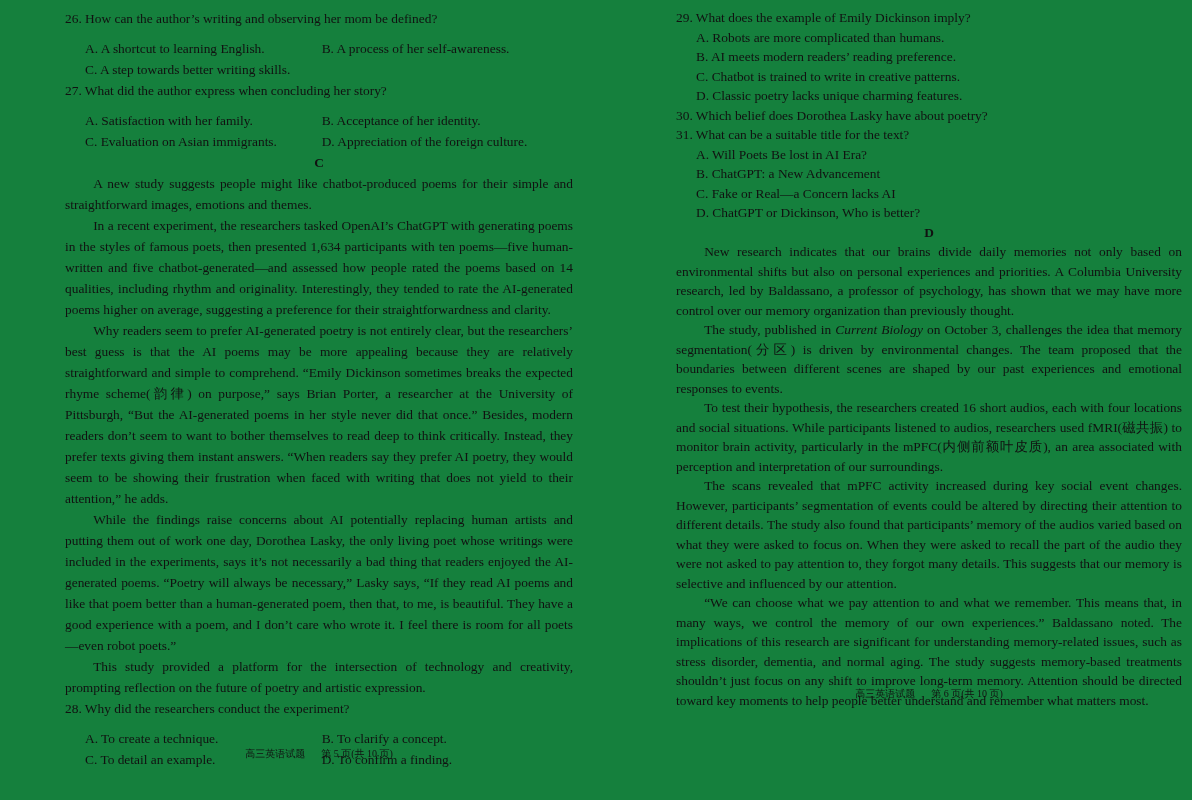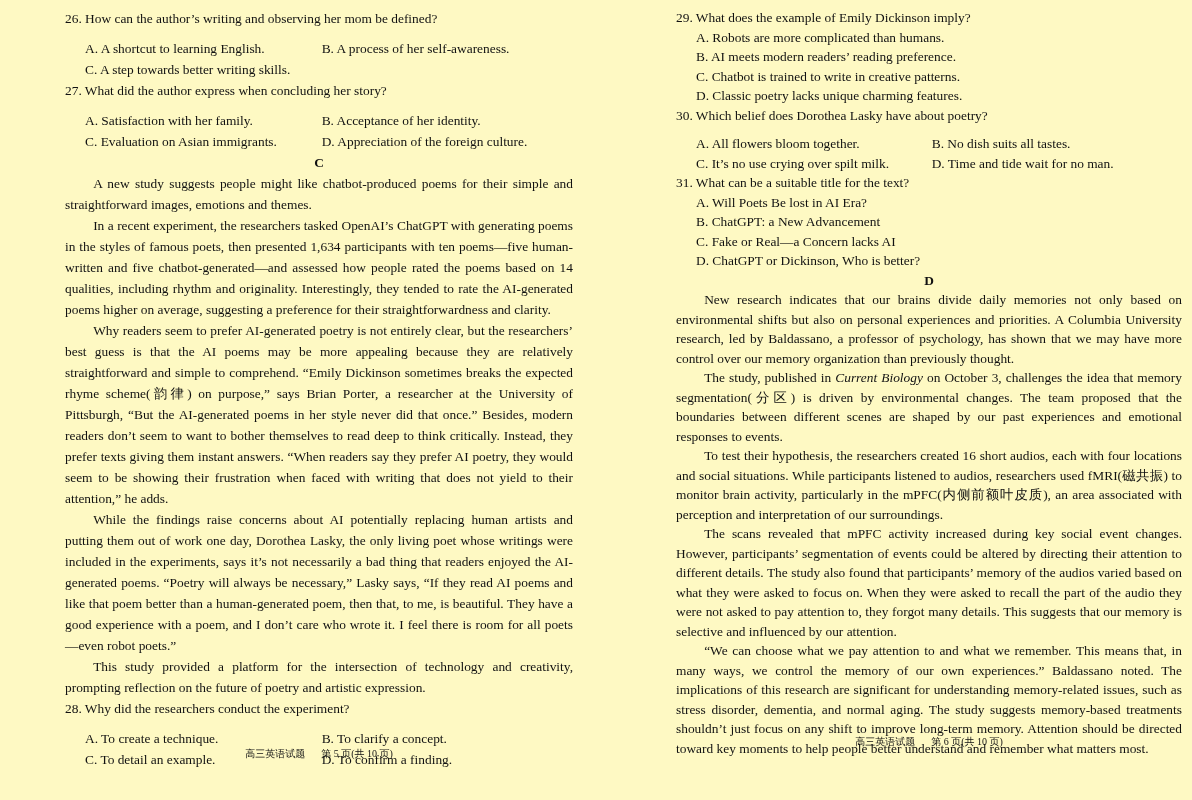--- a/index.html
+++ b/index.html
@@ -2,21 +2,21 @@
 <html><head>
 <meta charset="utf-8">
 <style>
   html, body {
     margin: 0; padding: 0;
     background: #ffffff;
   }
   .page {
     position: relative;
     width: 1192px; height: 800px;
-    background: #fef9c3;
+    background: #15803d;
     color: #111111;
     font-family: "Liberation Serif", "DejaVu Serif", serif;
     overflow: hidden;
   }
   .col {
     position: absolute;
     top: 8px;
     font-size: 13.4px;
   }
   .col-left  { left: 65px;  width: 508px; line-height: 21px; }
@@ -106,26 +106,20 @@
           <div class="stem">29. What does the example of Emily Dickinson imply?</div>
           <div class="options cols-1">
             <div class="option">A. Robots are more complicated than humans.</div>
             <div class="option">B. AI meets modern readers’ reading preference.</div>
             <div class="option">C. Chatbot is trained to write in creative patterns.</div>
             <div class="option">D. Classic poetry lacks unique charming features.</div>
           </div>
         </div>
         <div class="question">
           <div class="stem">30. Which belief does Dorothea Lasky have about poetry?</div>
-          <div class="options cols-2">
-            <div class="option">A. All flowers bloom together.</div>
-            <div class="option">B. No dish suits all tastes.</div>
-            <div class="option">C. It’s no use crying over spilt milk.</div>
-            <div class="option">D. Time and tide wait for no man.</div>
-          </div>
         </div>
         <div class="question">
           <div class="stem">31. What can be a suitable title for the text?</div>
           <div class="options cols-1">
             <div class="option">A. Will Poets Be lost in AI Era?</div>
             <div class="option">B. ChatGPT: a New Advancement</div>
             <div class="option">C. Fake or Real—a Concern lacks AI</div>
             <div class="option">D. ChatGPT or Dickinson, Who is better?</div>
           </div>
         </div>

